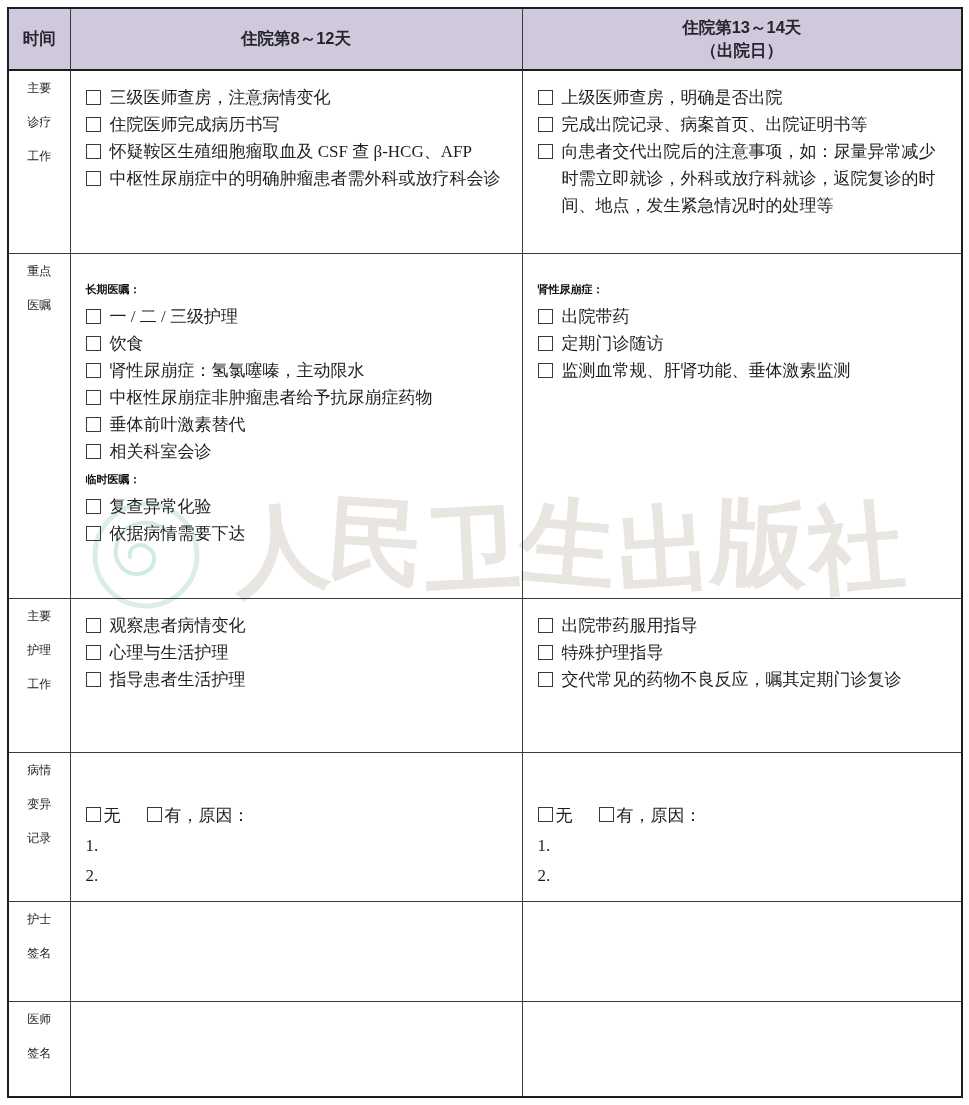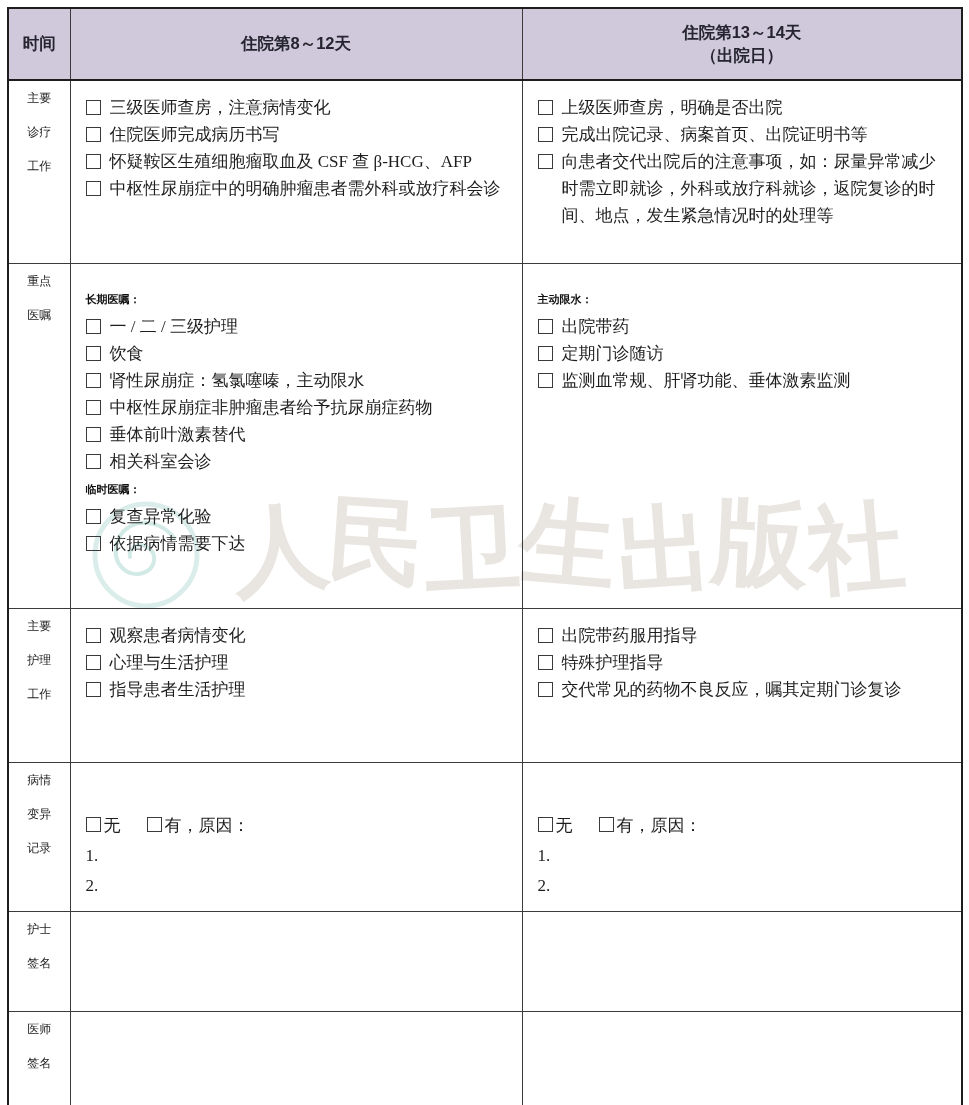--- a/index.html
+++ b/index.html
@@ -38,21 +38,21 @@
   ul.checklist li{display:flex;align-items:flex-start;line-height:27px;}
   .cb{flex:0 0 auto;width:13px;height:13px;border:1.5px solid #3a3a3a;
       margin:6px 9px 0 0;background:transparent;}
   .cb.inline{display:inline-block;vertical-align:-1px;margin:0 3px 0 0;}
   .sec-heading{font-family:"Liberation Sans","DejaVu Sans",sans-serif;font-weight:700;
                font-size:11px;line-height:28px;color:#111;}
   .var-line{line-height:30px;margin-top:33px;}
   .var-gap{display:inline-block;width:26px;}
   .var-num{line-height:30px;}
 
-  .r-head{height:72px;}
+  .r-head{height:62px;}
   .r-1{height:183px;}
   .r-2{height:345px;}
   .r-3{height:154px;}
   .r-4{height:125px;}
   .r-5{height:100px;}
   .r-6{height:96px;}
 </style>
 </head>
 <body>
 
@@ -185,21 +185,21 @@
                 </li>
             <li>
                   <span class="cb"></span>
                   <span>依据病情需要下达</span>
                 </li>
           </ul>
         </div>
       </td>
       <td>
         <div class="content" style="padding-top:21px;">
-          <div class="sec-heading">主动限水：</div>
+          <div class="sec-heading">肾性尿崩症：</div>
           <ul class="checklist">
             <li>
                   <span class="cb"></span>
                   <span>出院带药</span>
                 </li>
             <li>
                   <span class="cb"></span>
                   <span>定期门诊随访</span>
                 </li>
             <li>

